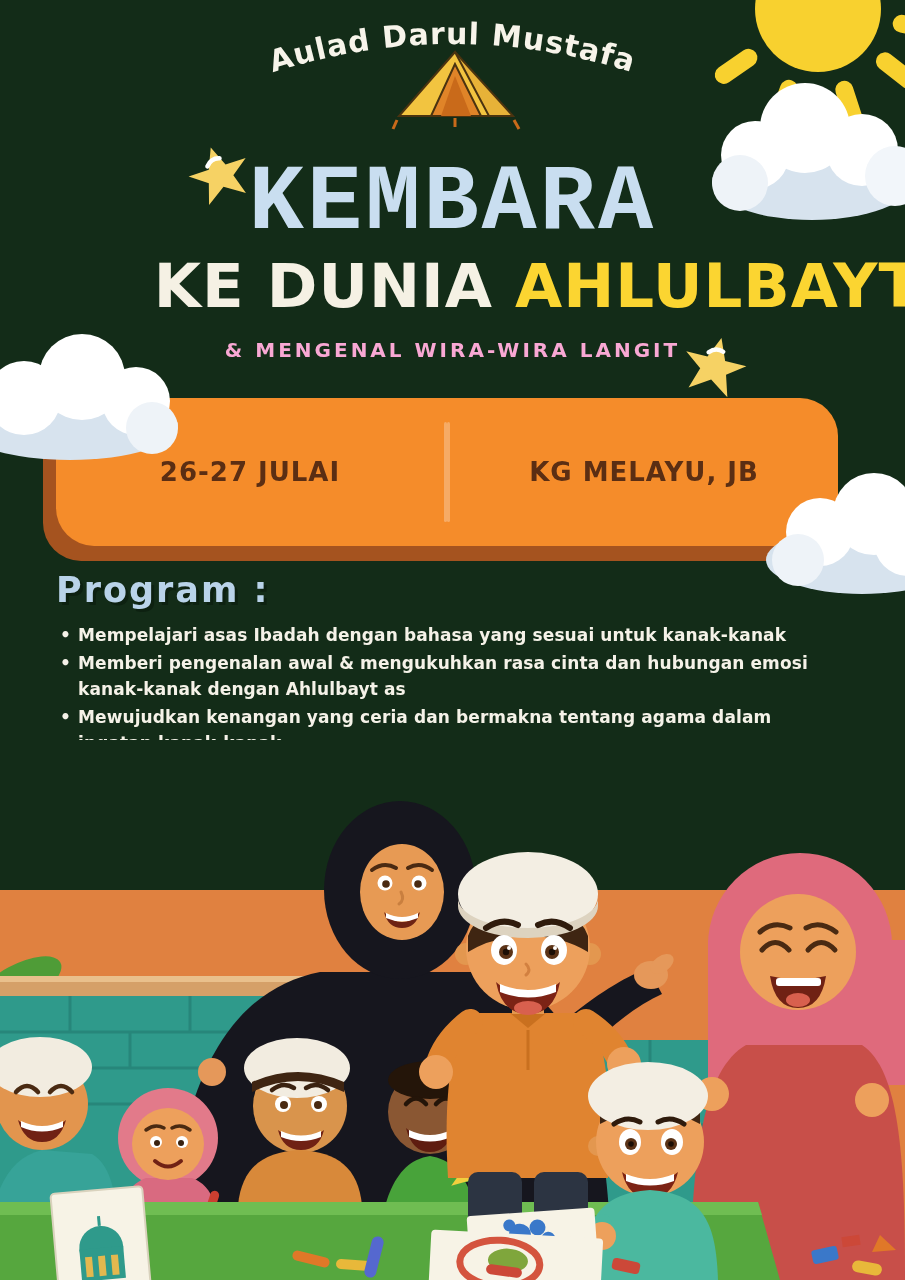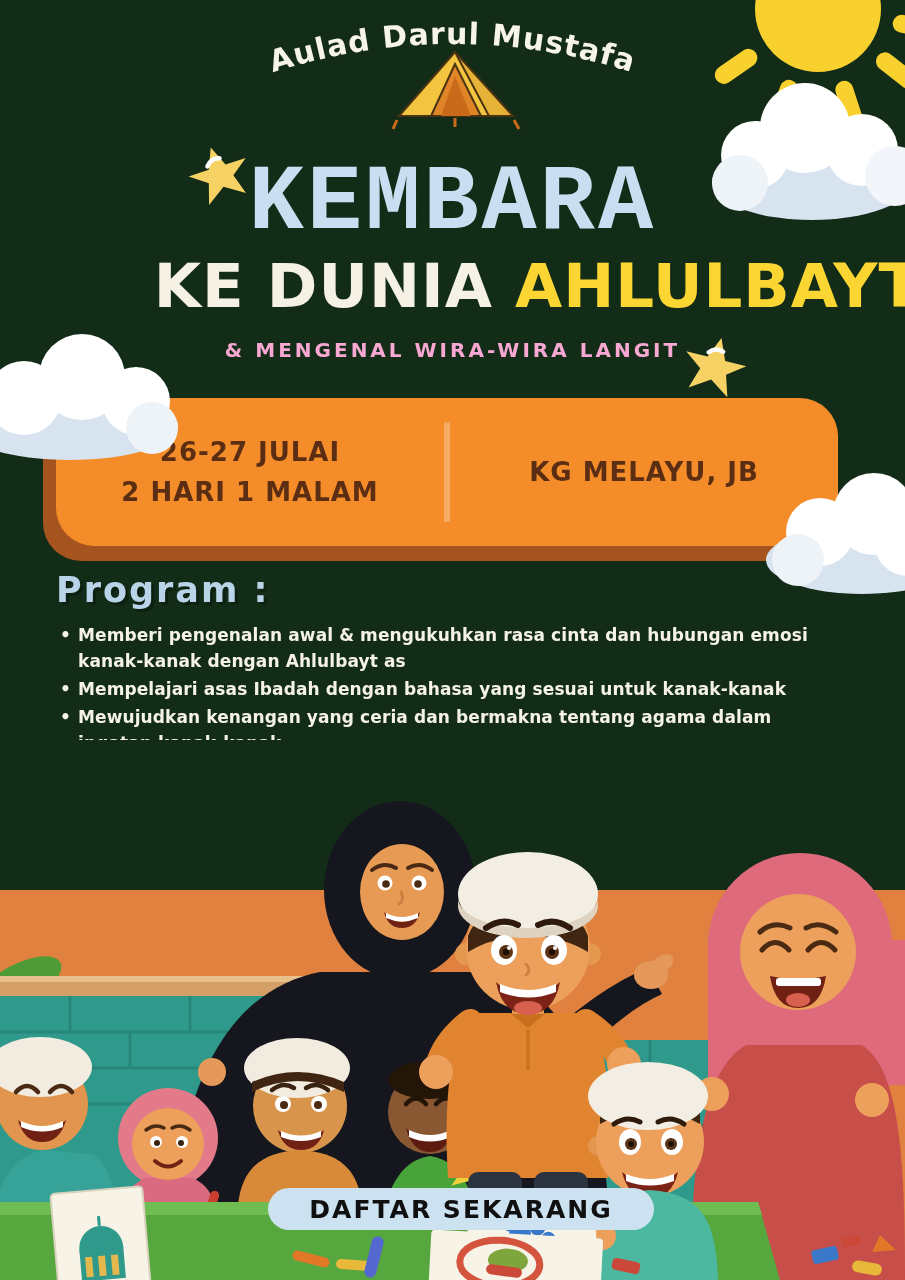--- a/index.html
+++ b/index.html
@@ -63,33 +63,32 @@
 
   <div class="abs title-line1">KEMBARA</div>
   <div class="abs title-line2">
     <span class="white">KE DUNIA</span><span class="yellow">AHLULBAYT</span>
   </div>
   <div class="abs subtitle">&amp; MENGENAL WIRA-WIRA LANGIT</div>
 
   <div class="abs infobox">
     <div class="info-col">
       <div>26-27 JULAI</div>
-      <div>2 HARI 1 MALAM</div>
     </div>
     <div class="info-divider"></div>
     <div class="info-divider"></div>
     <div class="info-col">
       <div>KG MELAYU, JB</div>
     </div>
   </div>
 
   <div class="abs program-heading">Program :</div>
   <ul class="abs program-list">
+    <li>Mempelajari asas Ibadah dengan bahasa yang sesuai untuk kanak-kanak</li>
     <li>Memberi pengenalan awal  &amp; mengukuhkan rasa cinta dan hubungan emosi kanak-kanak dengan Ahlulbayt as</li>
-    <li>Mempelajari asas Ibadah dengan bahasa yang sesuai untuk kanak-kanak</li>
     <li>Mewujudkan kenangan yang ceria dan bermakna tentang agama dalam ingatan kanak-kanak</li>
   </ul>
 
   <svg id="decor" class="abs" viewBox="0 0 905 740">
     <defs>
       <path id="brandArc" d="M 250 80 Q 452 8 655 80" fill="none"></path>
     </defs>
 
     <text font-size="30" font-weight="bold" fill="#f7f4ea" letter-spacing="1" font-family="DejaVu Sans, sans-serif">
       <textPath href="#brandArc" startOffset="50%" text-anchor="middle">Aulad Darul Mustafa</textPath>
@@ -372,15 +371,14 @@
       <rect x="368" y="496" width="12" height="42" rx="6" fill="#5568cf" transform="rotate(14 374 517)"></rect>
       <rect x="486" y="526" width="36" height="10" rx="5" fill="#cc4838" transform="rotate(8 504 531)"></rect>
       <rect x="612" y="520" width="28" height="12" rx="4" fill="#cc4838" transform="rotate(12 626 526)"></rect>
       <rect x="812" y="508" width="26" height="14" rx="3" fill="#3a78c9" transform="rotate(-12 825 515)"></rect>
       <rect x="852" y="522" width="30" height="12" rx="6" fill="#e8b83a" transform="rotate(10 867 528)"></rect>
       <polygon points="880,495 896,510 872,512" fill="#e07828"></polygon>
       <rect x="842" y="496" width="18" height="10" fill="#cc4838" transform="rotate(-8 851 501)"></rect>
     </g>
   </svg>
 
-  <button class="abs cta">DAFTAR SEKARANG</button>
 
 </div>
 
 </body></html>

